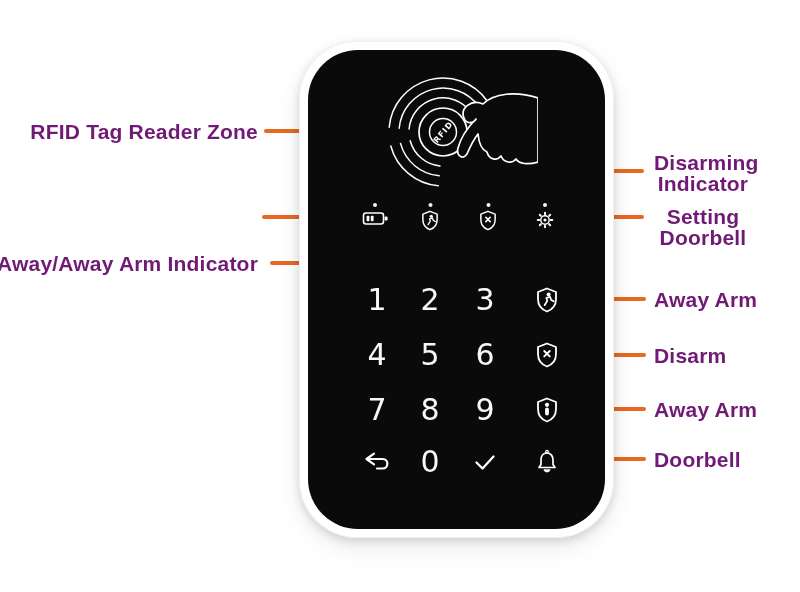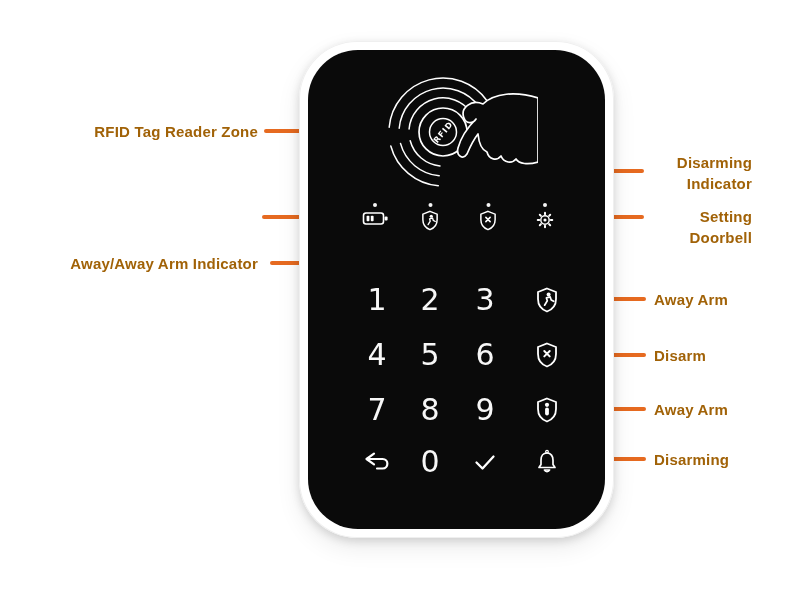--- a/index.html
+++ b/index.html
@@ -4,26 +4,26 @@
 <style>
   * { margin:0; padding:0; box-sizing:border-box; }
   html,body { background:#ffffff; }
   .stage {
     position:relative; width:800px; height:592px; overflow:hidden;
     background:#ffffff;
     font-family:"Liberation Sans", sans-serif;
   }
   
   .lbl {
-    position:absolute; color:#a16207; font-size:15px; font-weight:bold;
+    position:absolute; color:#701a75; font-size:21px; font-weight:bold;
     letter-spacing:.2px; line-height:21px;
   }
   .lbl.single { white-space:nowrap; transform:translateY(-50%); }
   .lbl.left-side { right:542px; text-align:right; }
-  .lbl.right-side { left:654px; text-align:right; }
+  .lbl.right-side { left:654px; text-align:center; }
   .lbl.wrap { width:98px; }
   
   .ln { position:absolute; background:#E66A20; border-radius:2px; height:4px; }
   .ln.v { width:4px; }
   
   .shell {
     position:absolute; left:299px; top:41px; width:315px; height:497px;
     background:#ffffff; border-radius:58px;
     box-shadow: inset 0 0 0 1px #efefef, 0 3px 10px rgba(0,0,0,.14), 0 10px 24px rgba(0,0,0,.08);
   }
@@ -52,21 +52,21 @@
 <div class="stage">
 
   <div class="lbl single left-side" style="top:131px">RFID Tag Reader Zone</div>
   <div class="lbl single left-side" style="top:263px">Away/Away Arm Indicator</div>
 
   <div class="lbl wrap right-side" style="top:152px">Disarming Indicator</div>
   <div class="lbl wrap right-side" style="top:206px">Setting Doorbell</div>
   <div class="lbl single right-side" style="top:299px">Away Arm</div>
   <div class="lbl single right-side" style="top:355px">Disarm</div>
   <div class="lbl single right-side" style="top:409px">Away Arm</div>
-  <div class="lbl single right-side" style="top:459px">Disarming</div>
+  <div class="lbl single right-side" style="top:459px">Doorbell</div>
 
   <div class="ln" style="left:264px; top:129px; width:122px"></div>
   <div class="ln" style="left:262px; top:215px; width:96px"></div>
   <div class="ln" style="left:270px; top:261px; width:161px"></div>
   <div class="ln v" style="left:427px; top:232px; height:33px"></div>
   <div class="ln" style="left:488px; top:169px; width:156px"></div>
   <div class="ln v" style="left:488px; top:169px; height:28px"></div>
   <div class="ln" style="left:556px; top:215px; width:88px"></div>
   <div class="ln" style="left:556px; top:297px; width:90px"></div>
   <div class="ln" style="left:556px; top:353px; width:90px"></div>

